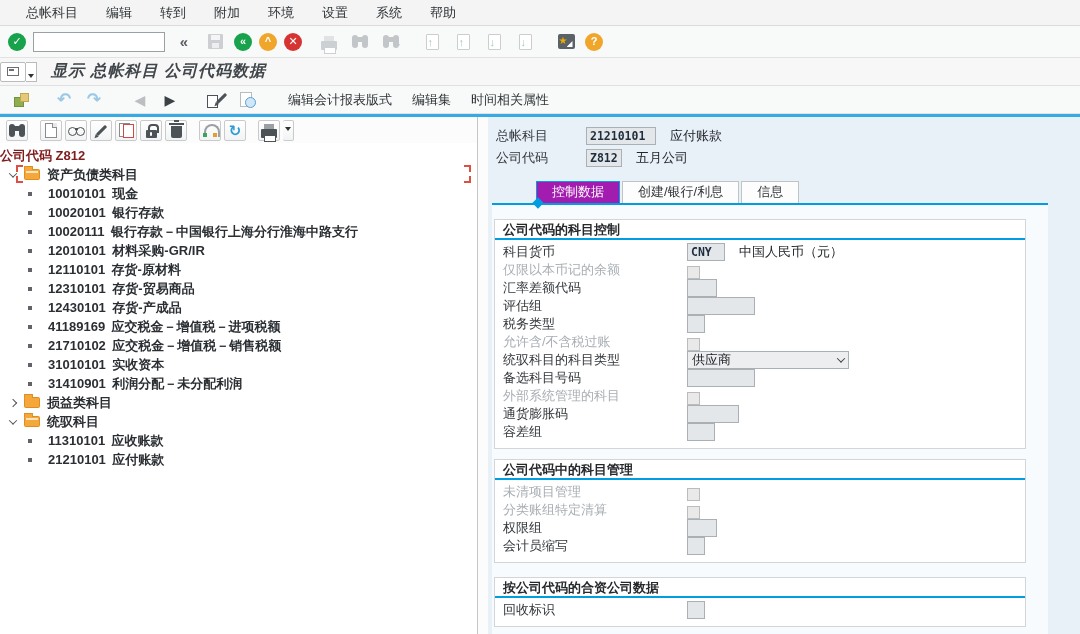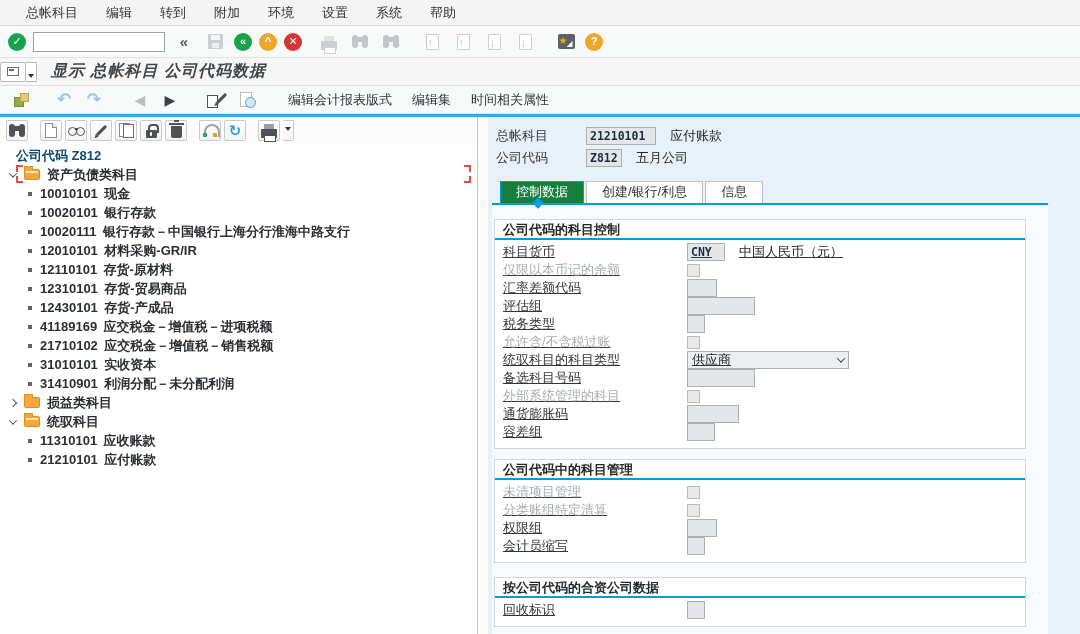--- a/index.html
+++ b/index.html
@@ -104,57 +104,57 @@
   .leftpane { width:478px; border-right:1px solid #c6c6c6; background:#fff; display:flex; flex-direction:column; }
   .sash { width:10px; background:#fcfcfc; }
   .rightpane { flex:1; background:#e9f1f8; overflow:hidden; }
 
   .treebar { height:26px; display:flex; align-items:center; gap:3px; padding-left:6px; background:#fcfcfc; }
   .tbtn { display:inline-flex; align-items:center; justify-content:center; width:22px; height:21px; border:1px solid #c8cacc; border-radius:2px; background:linear-gradient(#ffffff,#f2f3f4); cursor:pointer; position:relative; }
   .tbtn.caret { width:11px; border-left:none; }
   .tgap { width:6px; }
 
   .tree { flex:1; overflow:hidden; padding-top:4px; position:relative; }
-  .tree-header { height:18px; line-height:18px; padding-left:16px; font-weight:600; color:#0c4a6e; }
+  .tree-header { height:18px; line-height:18px; padding-left:0; font-weight:600; color:#7f1d1d; }
   .trow { height:19px; display:flex; align-items:center; position:relative; cursor:default; white-space:nowrap; }
   .trow .chev { display:inline-block; width:6px; height:6px; border-right:1.6px solid #51555a; border-bottom:1.6px solid #51555a; margin-left:10px; }
   .chev.open { transform:rotate(45deg) translate(-1px,-1px); }
   .chev.closed { transform:rotate(-45deg); }
   .folder { display:inline-block; width:16px; height:11px; background:#f5a73b; border:1px solid #dd8f1e; border-radius:1.5px; position:relative; margin-left:8px; }
   .folder::before { content:""; position:absolute; top:-4px; left:-1px; width:7px; height:3px; background:#f5a73b; border:1px solid #dd8f1e; border-bottom:none; border-radius:1px 1px 0 0; }
   .folder.open::after { content:""; position:absolute; left:1px; right:1px; top:1px; height:2px; background:#fce4bd; }
   .trow .nlabel { margin-left:7px; font-weight:600; color:#2b2f33; }
   .trow .bullet { width:4px; height:4px; background:#606468; margin-left:28px; flex:none; }
-  .trow .ltext { margin-left:8px; font-weight:600; color:#2b2f33; }
+  .trow .ltext { margin-left:16px; font-weight:600; color:#2b2f33; }
   .selbox { position:absolute; left:16px; right:6px; top:0; bottom:1px; pointer-events:none; }
   .corner { position:absolute; width:7px; height:7px; border:0 solid #dd4f43; }
   .c-tl { left:0; top:0; border-left-width:2px; border-top-width:2px; }
   .c-tr { right:0; top:0; border-right-width:2px; border-top-width:2px; }
   .c-bl { left:0; bottom:0; border-left-width:2px; border-bottom-width:2px; }
   .c-br { right:0; bottom:0; border-right-width:2px; border-bottom-width:2px; }
 
   
   .objhdr { padding:8px 0 0 8px; }
   .fldrow { display:flex; align-items:center; height:22px; }
   .fldrow .flabel { width:90px; color:#32363a; }
   .fld { display:inline-flex; align-items:center; height:18px; background:#e4e7e9; border:1px solid #aab0b4; padding:0 3px; font-family:"DejaVu Sans Mono","Liberation Mono",monospace; font-weight:bold; font-size:11.5px; color:#1d2d3e; }
   .fdesc { margin-left:14px; color:#22262a; }
   .fdesc.strong { font-weight:600; }
 
   .tabswrap { margin:12px 0 0 4px; position:relative; width:556px; }
   .tabstrip { display:flex; padding-left:8px; }
   .tab { height:22px; line-height:20px; padding:0 15px; border:1px solid #bfc4c7; border-bottom:none; background:#fdfdfd; color:#32363a; cursor:pointer; margin-right:2px; }
-  .tab.active { background:#15803d; border-color:#009de0; color:#fff; }
+  .tab.active { background:#a21caf; border-color:#009de0; color:#fff;margin-left:36px; }
   .tabline { height:2px; background:#009de0; position:relative; }
   .tabline .notch { position:absolute; left:42px; top:-4px; width:8px; height:8px; background:#009de0; transform:rotate(45deg); }
   .tabbody { margin-left:4px; width:556px; height:431px; background:#f7fbfd; padding:14px 0 0 2px; }
 
   .group { width:532px; background:#fff; border:1px solid #d3d6d8; margin-bottom:10px; padding-bottom:7px; }
   .group .gtitle { height:20px; line-height:20px; padding-left:8px; font-weight:600; color:#26292c; border-bottom:2px solid #009de0; margin-bottom:3px; }
-  .grow { display:flex; align-items:center; height:18px; padding-left:8px;text-decoration:underline; }
+  .grow { display:flex; align-items:flex-end; height:18px; padding-left:8px; }
   .grow .glabel { width:184px; color:#32363a; flex:none; }
   .grow .glabel.disabled { color:#a8aeb3; }
   .checkbox { width:13px; height:13px; background:#e9e9e9; border:1px solid #bcbcbc; flex:none; }
   .selectbox { display:inline-flex; align-items:center; justify-content:space-between; height:18px; background:#eceeef; border:1px solid #aab0b4; padding:0 4px; color:#22262a; }
   .selectbox .selchev { width:6px; height:6px; border-right:1.6px solid #3c4146; border-bottom:1.6px solid #3c4146; transform:rotate(45deg) translate(-1px,-1px); margin-left:8px; }
   .gsp3 { margin-top:14px; }
 
   .appbtn { background:transparent; border:none; font-size:13px; color:#2f3437; padding:0 10px; height:24px; cursor:pointer; font-family:inherit; }
 </style>
 </head>

